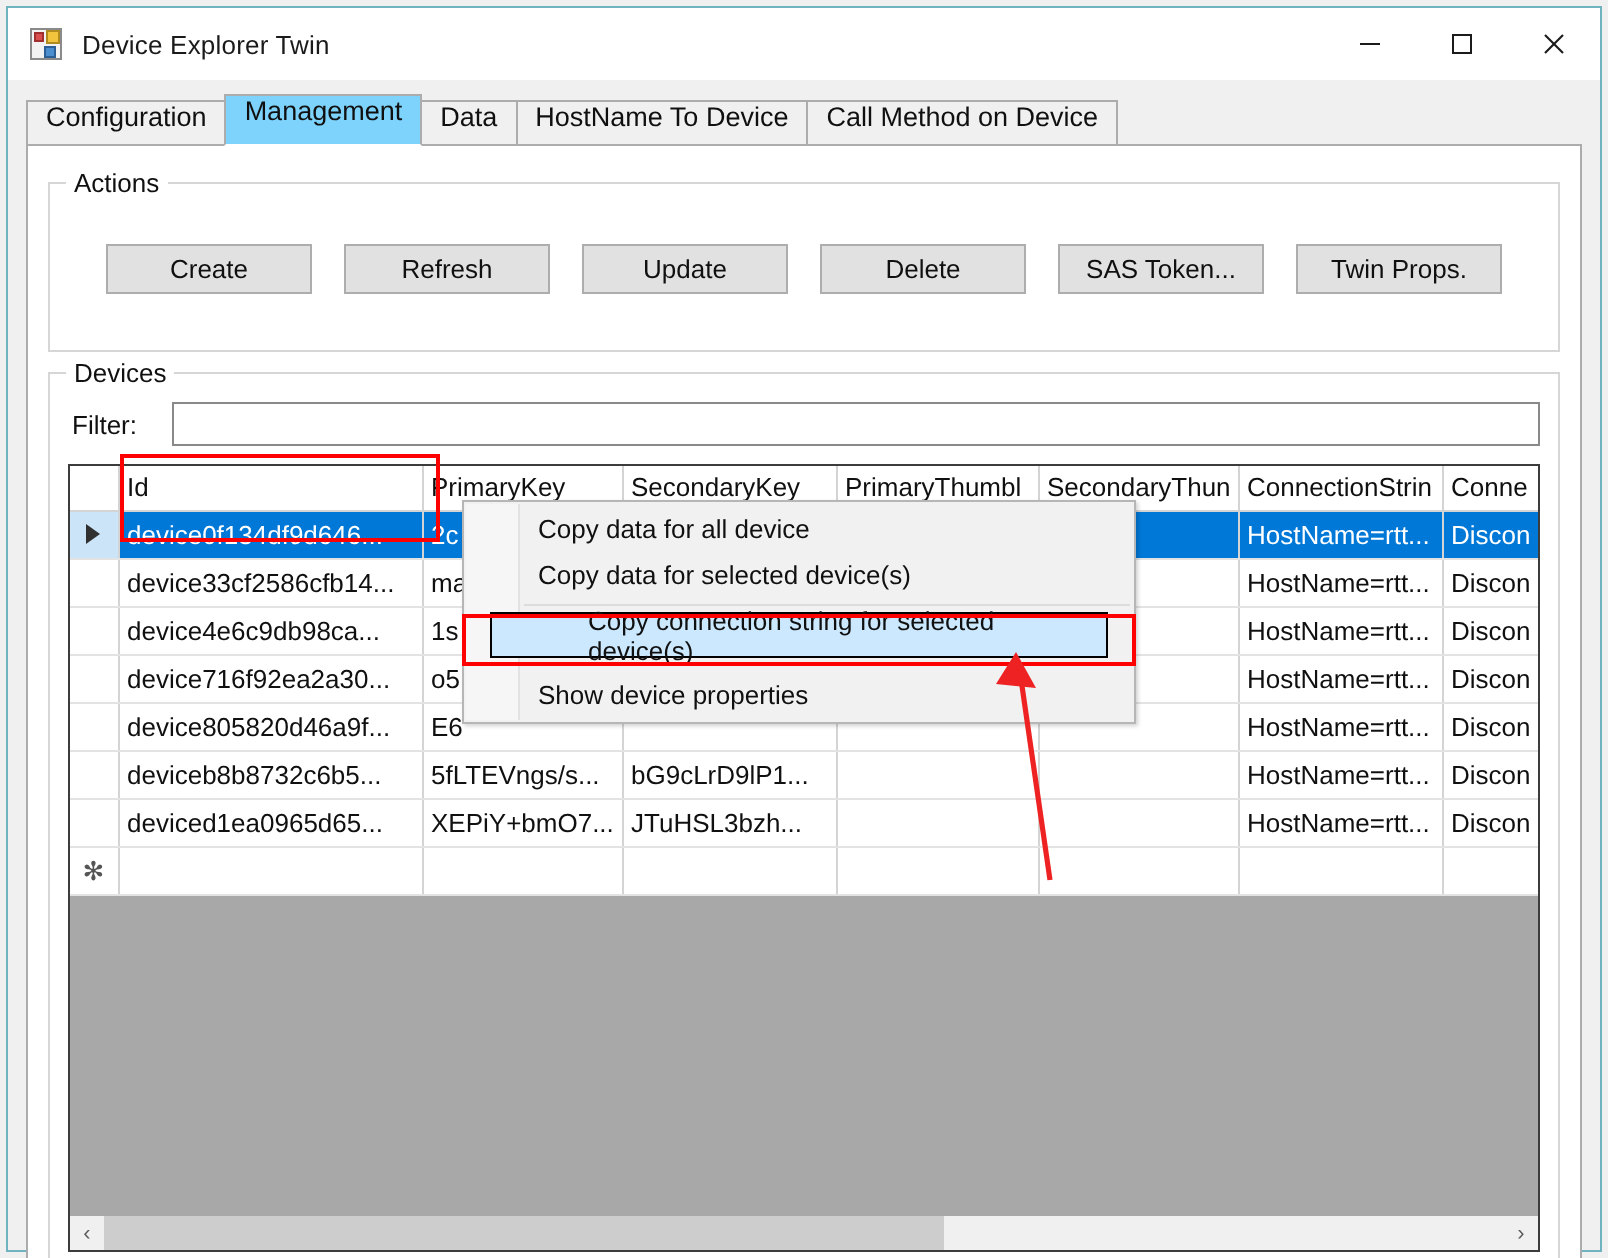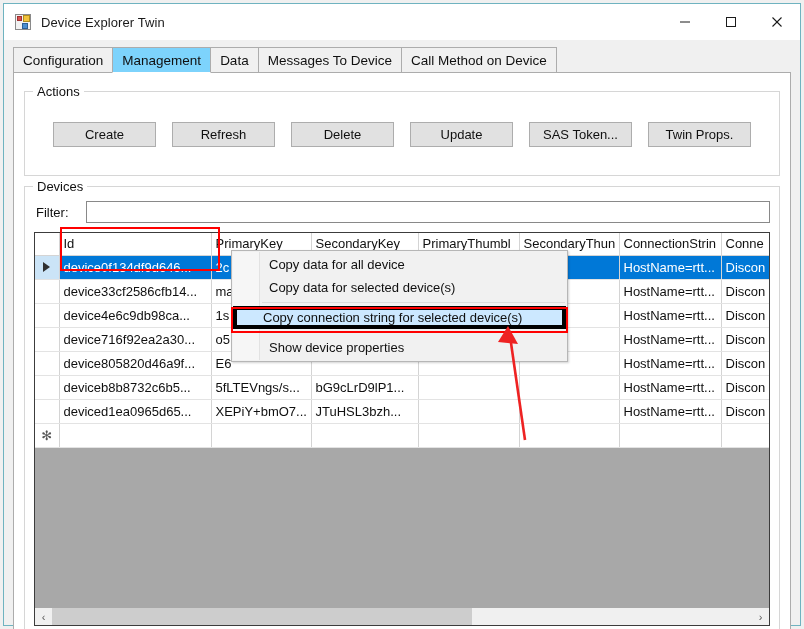--- a/index.html
+++ b/index.html
@@ -76,23 +76,23 @@
   .tabstrip {
     display: flex;
     align-items: flex-end;
     height: 25px;
     border-bottom: 1px solid #acacac;
     position: relative;
     z-index: 1;
   }
   .tab {
     height: 22px;
-    padding: 12px 9px;
-    display: flex;
-    align-items: center;
+    padding: 0 9px;
+    display: flex;
+    align-items: flex-start;
     font-size: 13.5px;
     color: #101010;
     background: #f0f0f0;
     border: 1px solid #acacac;
     border-bottom: none;
     margin-right: -1px;
     position: relative;
     top: 0px;
   }
   .tab.active {
@@ -309,24 +309,24 @@
     height: 23px;
     display: flex;
     align-items: center;
     padding-left: 37px;
     font-size: 13px;
     color: #101010;
     z-index: 2;
   }
   .ctx-item.highlighted {
     background: #cce8ff;
-    border: 4px solid #000000;
+    border: 1px solid #000000;
     height: 23px;
-    margin: 0 1px;
-    padding-left: 26px;
+    margin: 0 13px;
+    padding-left: 48px;
   }
   .ctx-sep {
     height: 1px;
     background: #dcdcdc;
     margin: 3px 2px 3px 30px;
     position: relative;
     z-index: 2;
   }
 
   
@@ -386,44 +386,44 @@
         <div class="tab">
             <span>Configuration</span>
           </div>
         <div class="tab active">
             <span>Management</span>
           </div>
         <div class="tab">
             <span>Data</span>
           </div>
         <div class="tab">
-            <span>Messages To Device</span>
+            <span>HostName To Device</span>
           </div>
         <div class="tab">
             <span>Call Method on Device</span>
           </div>
       </div>
     </div>
 
     <div class="client">
 
       <div class="groupbox">
         <div class="gb-title">Actions</div>
         <div class="actions-row">
           <div class="btn">
               <span>Create</span>
             </div>
           <div class="btn">
               <span>Refresh</span>
             </div>
           <div class="btn">
+              <span>Update</span>
+            </div>
+          <div class="btn">
               <span>Delete</span>
-            </div>
-          <div class="btn">
-              <span>Update</span>
             </div>
           <div class="btn">
               <span>SAS Token...</span>
             </div>
           <div class="btn">
               <span>Twin Props.</span>
             </div>
         </div>
       </div>
 

